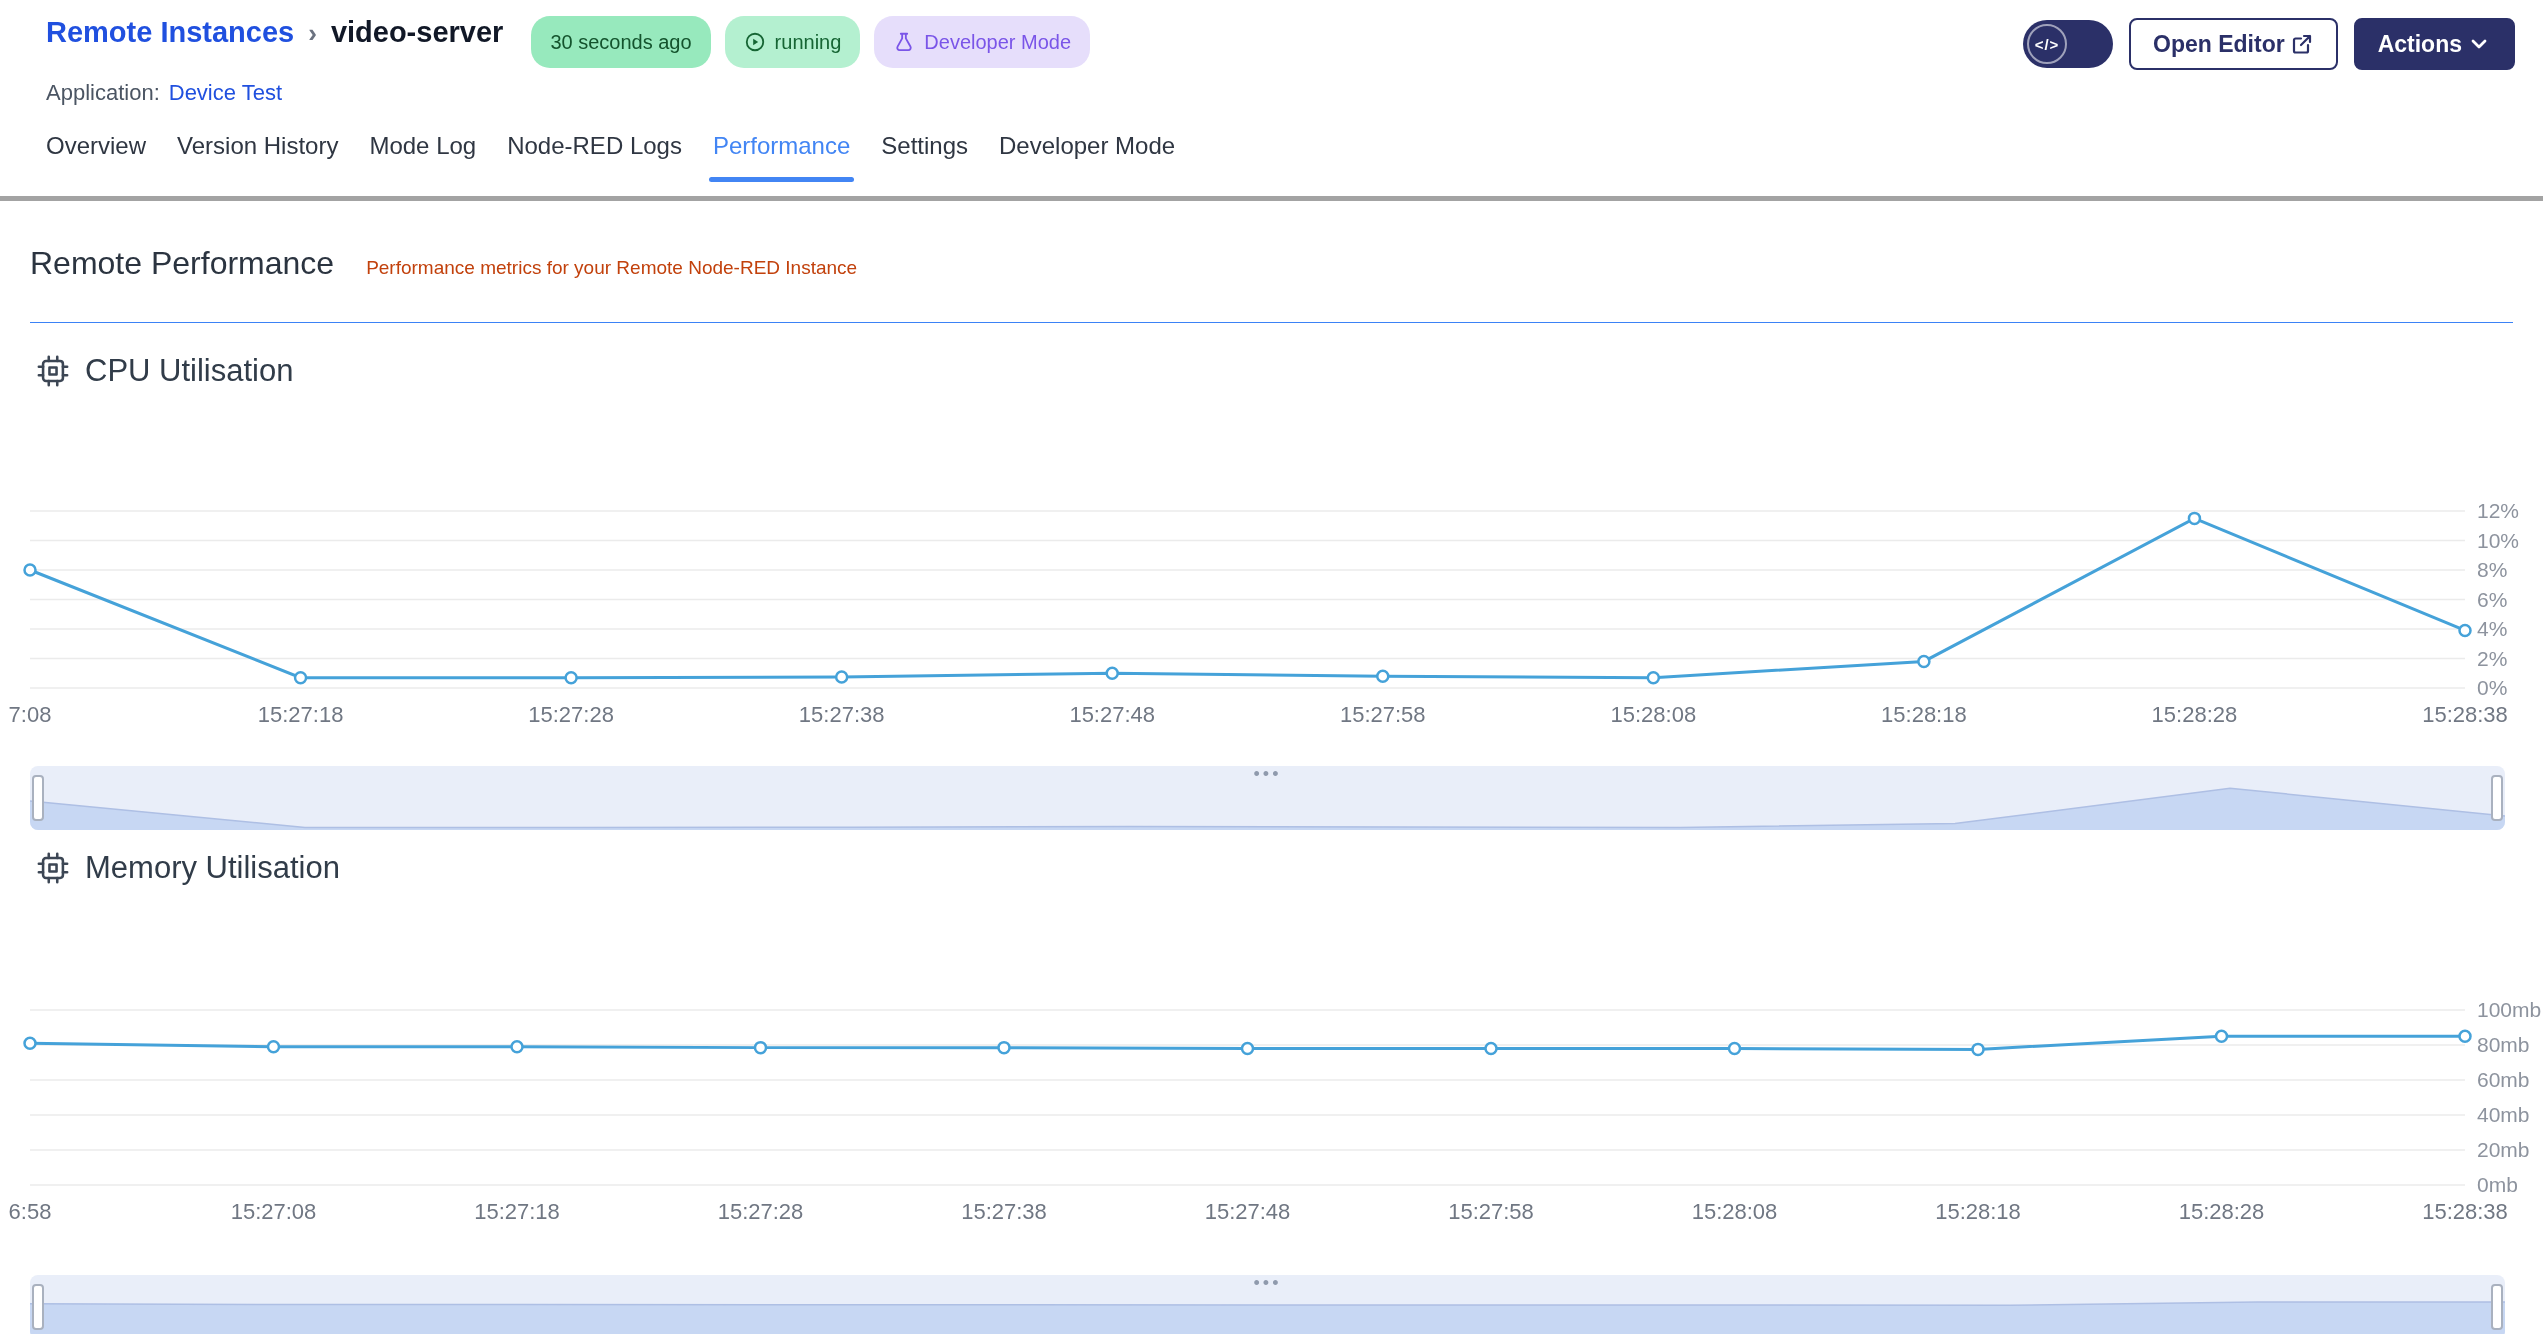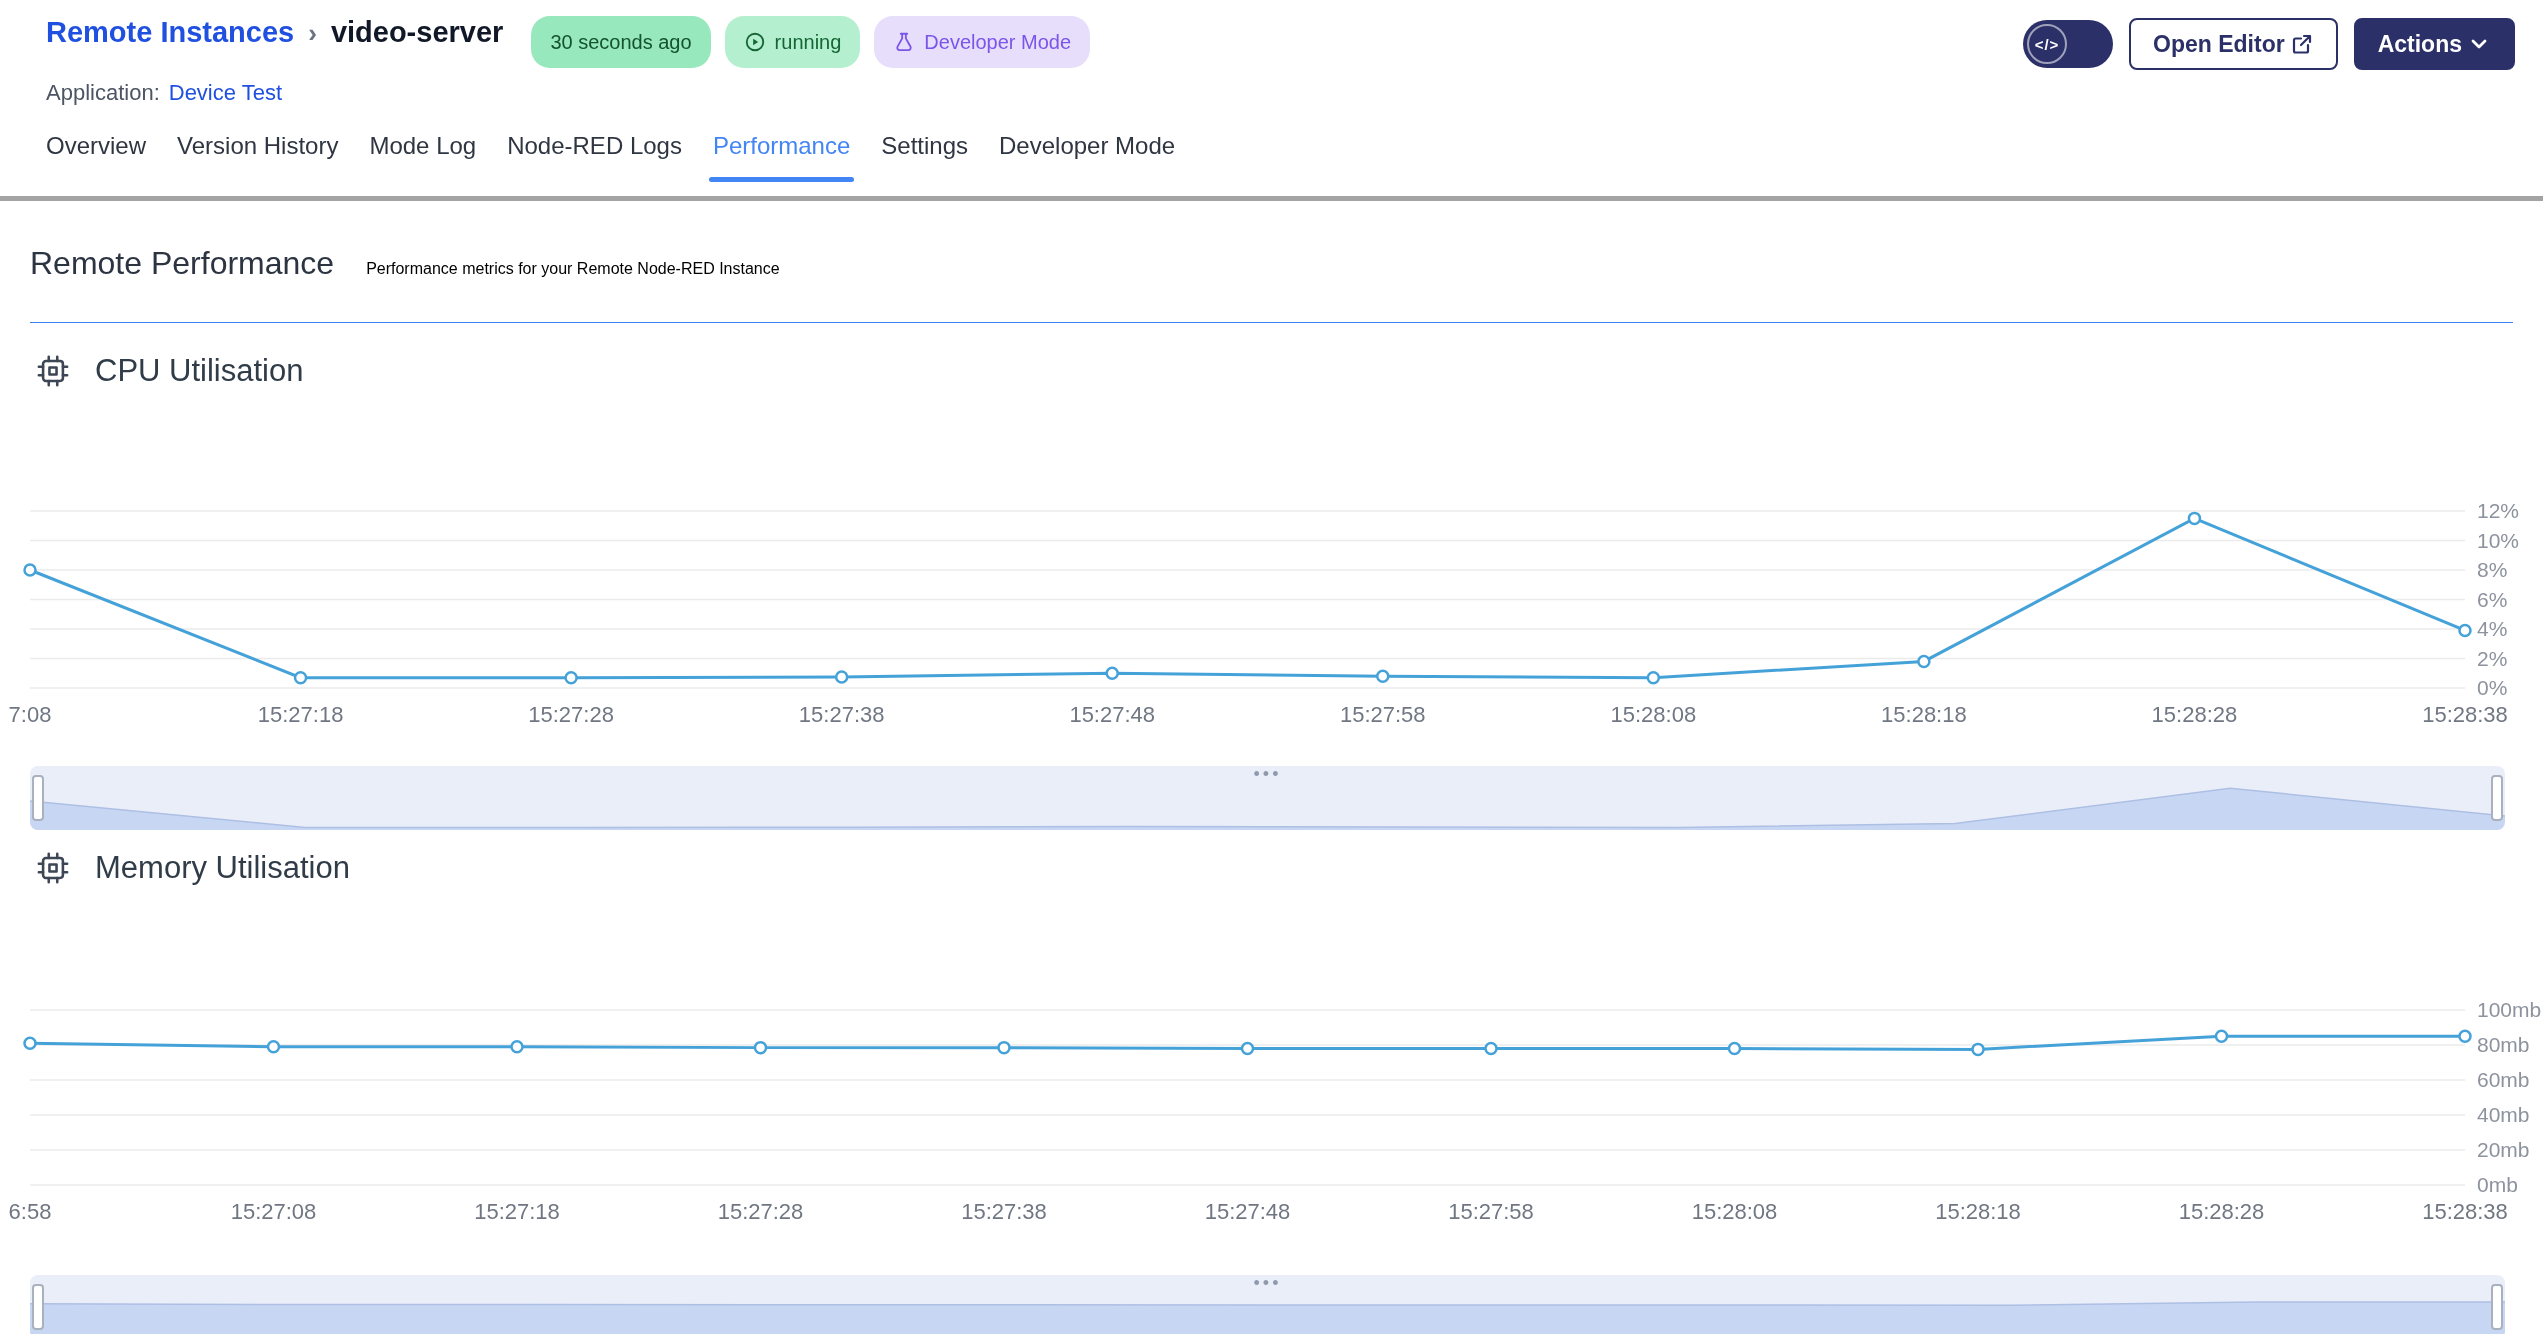--- a/index.html
+++ b/index.html
@@ -30,24 +30,24 @@
 
   
   .tabs{display:flex;gap:31px;padding:18px 46px 16px 46px;border-bottom:5px solid #a3a3a3;margin-top:8px}
   .tab{font-size:24px;color:#2f3642;padding-bottom:20px;position:relative;cursor:pointer;white-space:nowrap}
   .tab.active{color:#4285f4}
   .tab.active::after{content:"";position:absolute;left:-4px;right:-4px;bottom:-2px;height:5px;border-radius:3px;background:#4285f4}
 
   
   .page-head{display:flex;align-items:baseline;gap:32px;margin:44px 30px 0 30px;padding-bottom:40px;border-bottom:1px solid #3b82f6}
   .page-title{font-size:32px;font-weight:normal;color:#2b3440}
-  .page-sub{font-size:16px;color:#000000}
-
-  
-  .sec-title{display:flex;align-items:center;gap:25px;margin:30px 30px 0 36px;font-size:31px;color:#313c49}
+  .page-sub{font-size:19px;color:#c2410c}
+
+  
+  .sec-title{display:flex;align-items:center;gap:15px;margin:30px 30px 0 36px;font-size:31px;color:#313c49}
   .sec-title svg{width:34px;height:34px;color:#3c4654;flex:0 0 auto}
   .chart svg{display:block}
 
   .brush{position:relative;height:64px;margin:37px 38px 0 30px;background:#e9eef9;border-radius:8px;cursor:ew-resize}
   .brush-fill{position:absolute;inset:0;border-radius:8px;overflow:hidden}
   .brush-fill svg{display:block;width:100%;height:100%}
   .grip{position:absolute;top:1px;left:50%;transform:translateX(-50%);color:#8f9aad;font-size:18px;letter-spacing:3px;line-height:14px;cursor:grab}
   .handle{position:absolute;top:50%;width:12px;height:46px;transform:translateY(-50%);background:#fff;border:2px solid #a9b1bf;border-radius:4px;cursor:ew-resize}
   .handle.left{left:2px}
   .handle.right{right:2px}

